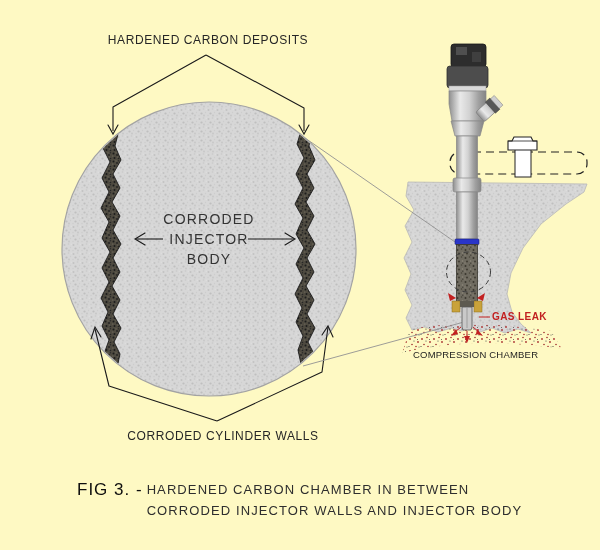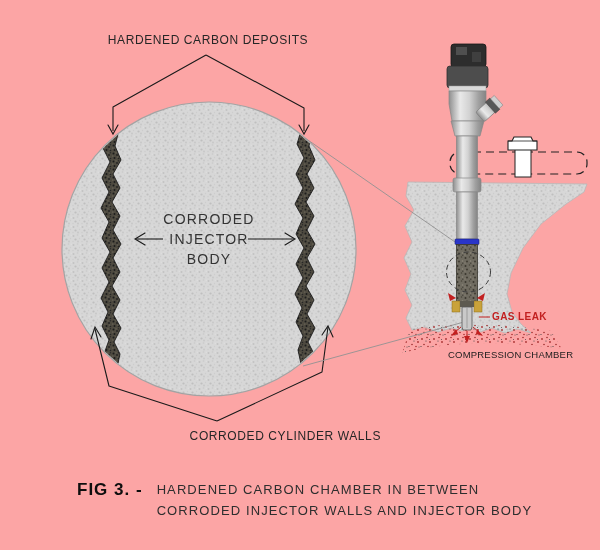--- a/index.html
+++ b/index.html
@@ -1,29 +1,29 @@
 <!DOCTYPE html>
 <html style="--gas-leak-red: #c22020; --blue-ring: #2a35c8; --deposit-dark: #4e4a40; --texture-gray: #d7d7d7; --metal-gray: #d2d2d2;"><head>
 <meta charset="utf-8">
 <style>
   html,body{margin:0;padding:0;background:#fff;}
   .stage{
-    position:relative;width:600px;height:550px;background:#fca5a5;overflow:hidden;
+    position:relative;width:600px;height:550px;background:#fef9c3;overflow:hidden;
     font-family:"Liberation Sans","DejaVu Sans",sans-serif;color:#2b2b2b;
   }
   .stage svg{position:absolute;left:0;top:0;}
   .lbl{position:absolute;white-space:nowrap;}
   .top-label{left:50px;top:33px;width:316px;text-align:center;font-size:12px;letter-spacing:0.6px;color:#262626;}
   .center-label{left:127px;top:209px;width:164px;text-align:center;font-size:14px;letter-spacing:1.2px;
     line-height:20px;white-space:pre-line;color:#333;}
-  .bottom-label{left:65px;top:429px;width:316px;text-align:right;font-size:12px;letter-spacing:0.6px;color:#262626;}
+  .bottom-label{left:65px;top:429px;width:316px;text-align:center;font-size:12px;letter-spacing:0.6px;color:#262626;}
   .gas-leak-label{left:492px;top:311px;font-size:10px;font-weight:bold;letter-spacing:0.4px;color:var(--gas-leak-red,#c22020);}
-  .compression-label{left:413px;top:349px;font-size:9.5px;letter-spacing:0.2px;color:#1d1d1d;margin-left:35px;}
+  .compression-label{left:413px;top:349px;font-size:9.5px;letter-spacing:0.2px;color:#1d1d1d;}
   .caption{position:absolute;left:77px;top:479px;display:flex;align-items:flex-start;}
-  .caption .fig{font-weight:bold;font-size:17px;letter-spacing:1px;color:#0e0e0e;margin-right:14px;line-height:21px;}
+  .caption .fig{font-weight:normal;font-size:17px;letter-spacing:1px;color:#0e0e0e;margin-right:4px;line-height:21px;}
   .caption .lines{font-size:13px;letter-spacing:1.1px;line-height:21px;color:#2e2e2e;}
   
   .tex-base{fill:var(--texture-gray,#d7d7d7);}
   .dark-base{fill:var(--deposit-dark,#4e4a40);}
   .fouled-base{fill:#6f6b60;}
   .blue-ring{fill:var(--blue-ring,#2a35c8);stroke:#1a1f80;stroke-width:.6;}
   .gas-red{stroke:var(--gas-leak-red,#c22020);fill:none;stroke-width:1;}
   .gas-red-fill{fill:var(--gas-leak-red,#c22020);stroke:none;}
   .ptr{stroke:#1a1a1a;stroke-width:1.1;fill:none;stroke-linejoin:round;}
   .barb{stroke:#1a1a1a;stroke-width:1.1;fill:none;stroke-linecap:round;}

